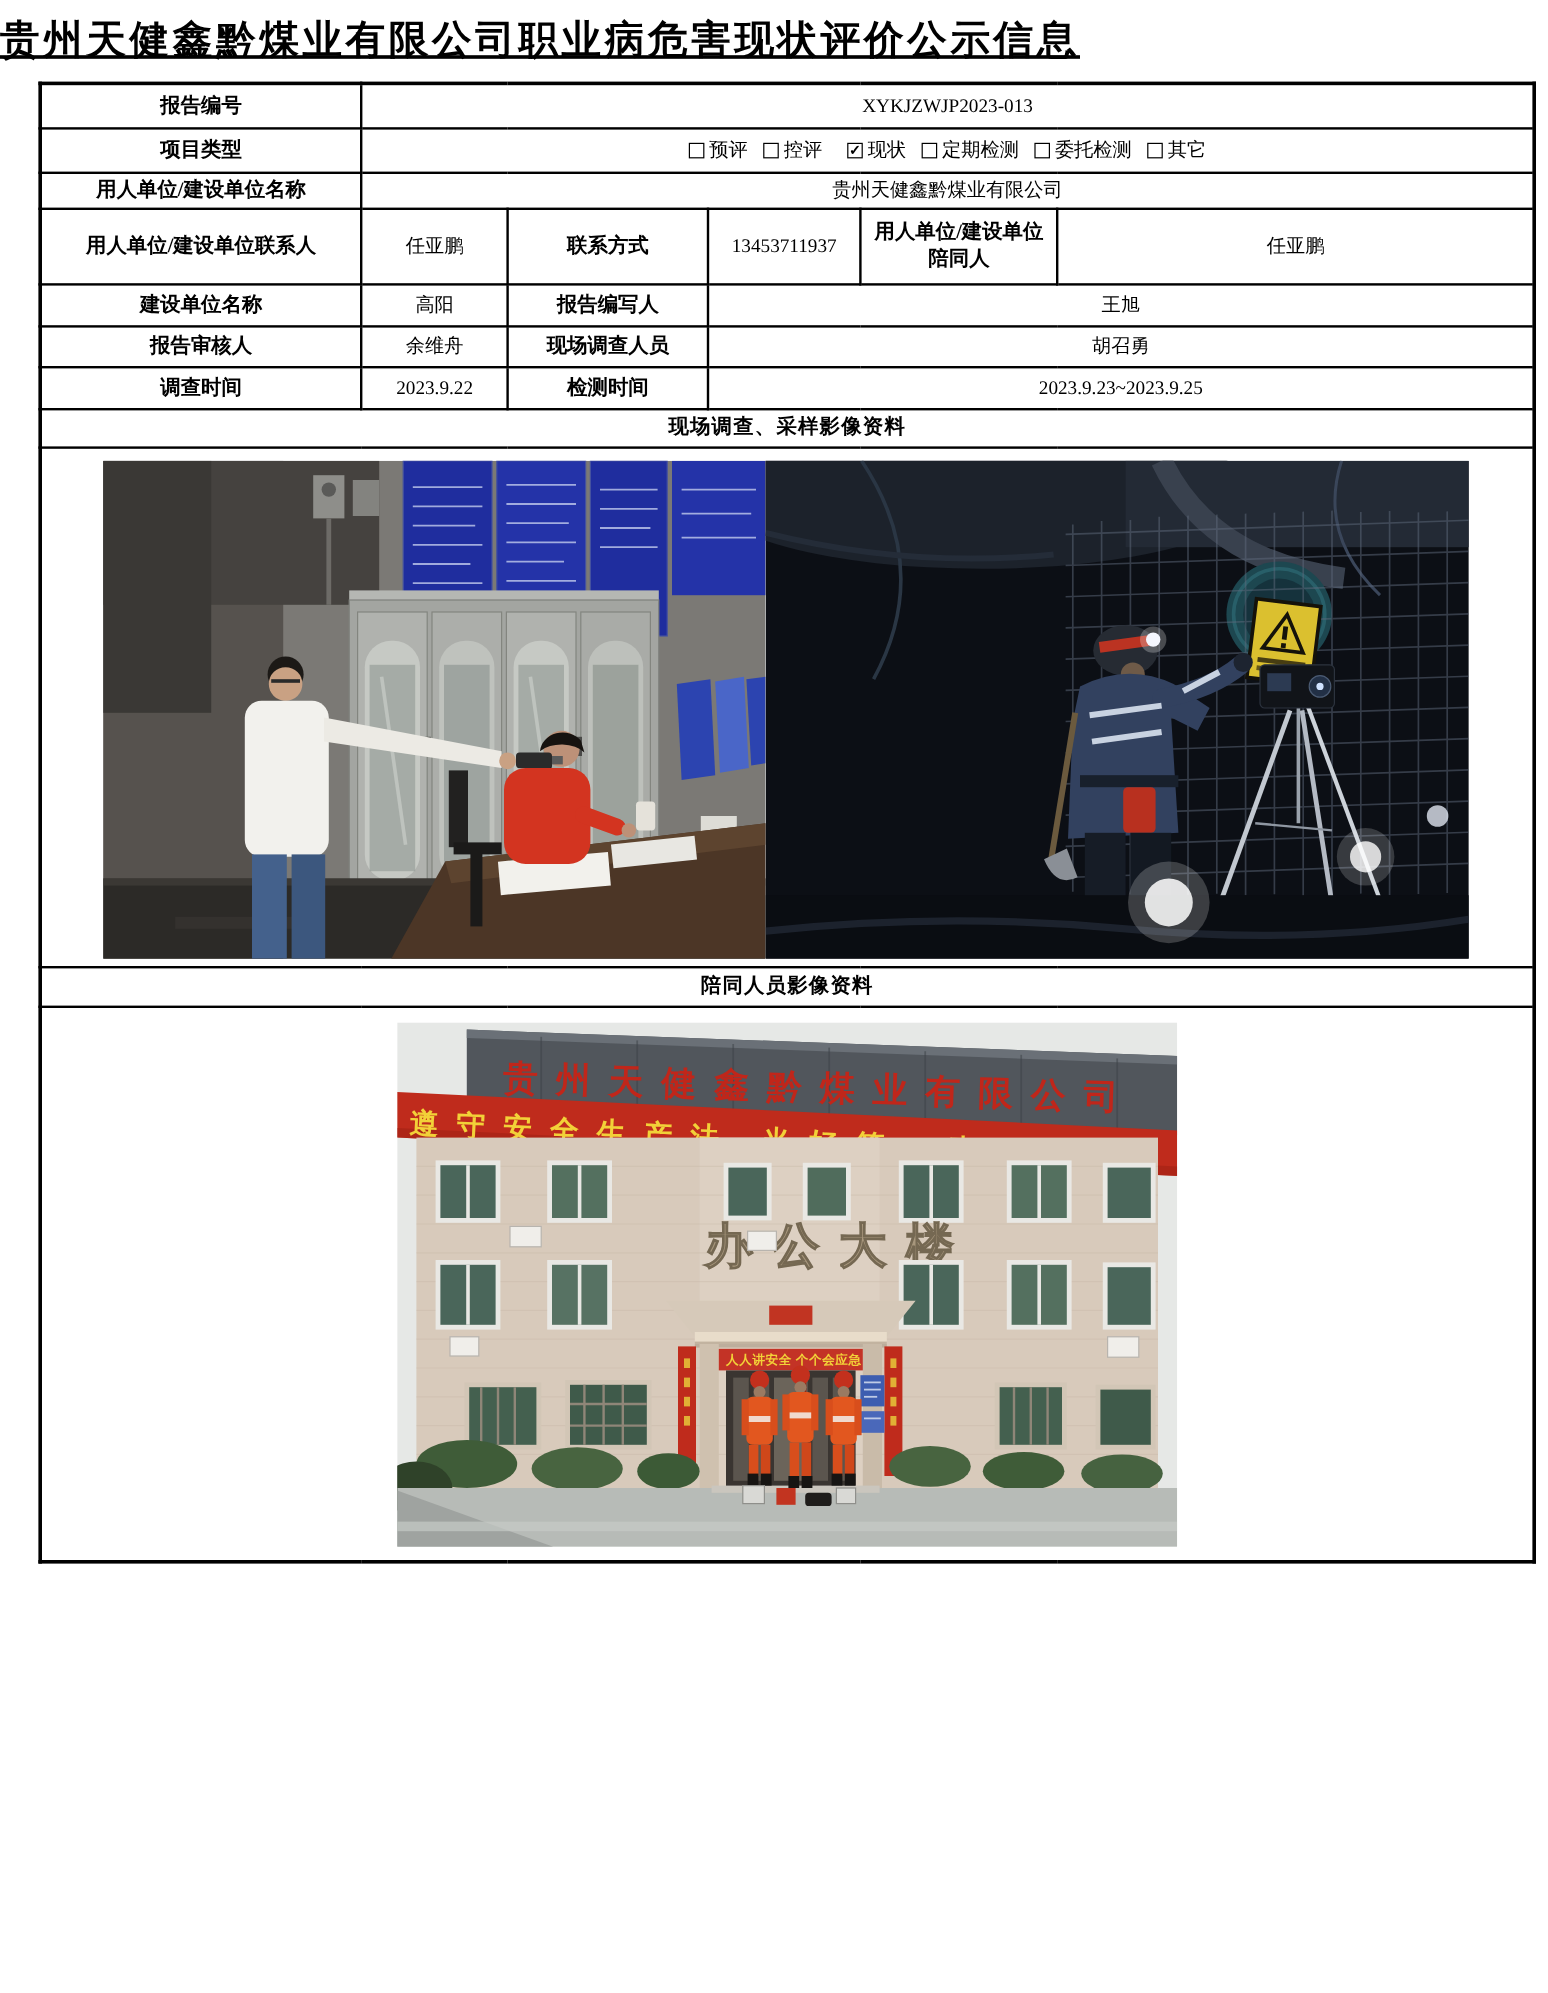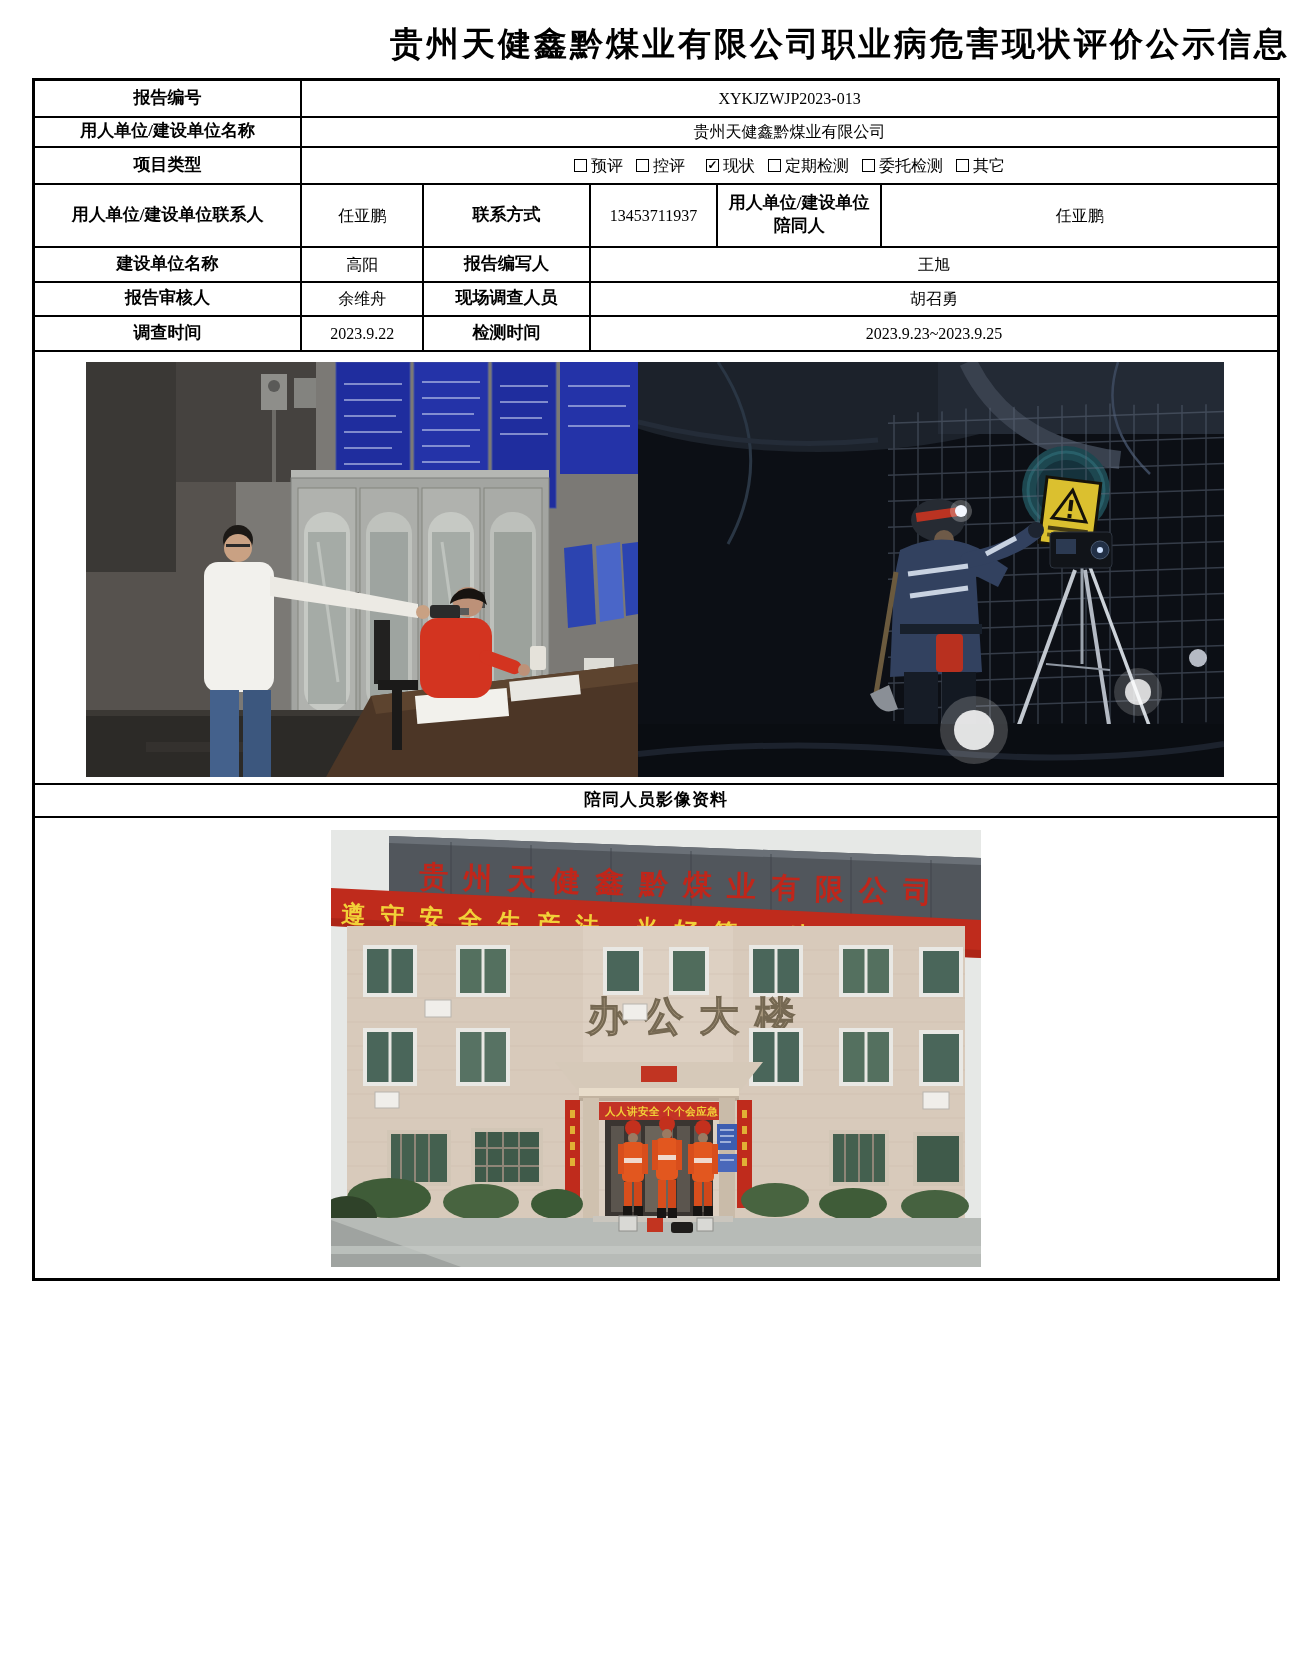--- a/index.html
+++ b/index.html
@@ -1,19 +1,19 @@
 <!DOCTYPE html>
 <html><head>
 <meta charset="utf-8">
 <style>
   html,body{margin:0;padding:0;background:#ffffff;}
   body{width:1290px;height:1661px;position:relative;color:#000;
        font-family:"Liberation Serif","DejaVu Serif",serif;}
-  .title{text-align:right;font-size:33px;font-weight:bold;letter-spacing:3px;
-         padding-top:26px;line-height:1.1;}
+  .title{text-align:left;font-size:33px;font-weight:bold;letter-spacing:3px;
+         padding-top:16px;line-height:1.1;text-decoration:underline;}
   table.main{border-collapse:collapse;table-layout:fixed;width:1248px;
              margin:16px 0 0 32px;border:3px solid #000;}
   td{border:2px solid #000;text-align:center;vertical-align:middle;
      font-size:16px;padding:2px 5px;overflow:hidden;word-break:break-all;line-height:1.35;}
   td.lbl{font-weight:bold;font-size:17px;}
   td.sec{font-weight:bold;font-size:17px;letter-spacing:1px;}
   .opts{display:flex;justify-content:center;align-items:center;gap:13px;}
   .opt{display:inline-flex;align-items:center;gap:4px;font-size:16px;white-space:nowrap;}
   .box{width:13px;height:13px;border:1.5px solid #000;display:inline-flex;
        align-items:center;justify-content:center;font-size:12px;line-height:1;
@@ -36,24 +36,20 @@
       <col style="width:9.8%">
       <col style="width:13.4%">
     <col style="width:10.2%">
       <col style="width:13.2%">
       <col style="width:31.9%">
   </colgroup>
   <tbody>
       <tr style="height:37px">
     <td class="lbl">报告编号</td>
     <td colspan="5">XYKJZWJP2023-013</td>
-  </tr>
-  <tr style="height:30px">
-    <td class="lbl">用人单位/建设单位名称</td>
-    <td colspan="5">贵州天健鑫黔煤业有限公司</td>
   </tr>
   <tr style="height:37px">
     <td class="lbl">项目类型</td>
     <td colspan="5">
       <div class="opts" id="opts">
             <span class="opt">
               <span class="box"></span>
               <span>预评</span>
             </span>
             <span class="opt">
@@ -72,20 +68,24 @@
               <span class="box"></span>
               <span>委托检测</span>
             </span>
             <span class="opt">
               <span class="box"></span>
               <span>其它</span>
             </span>
           </div>
     </td>
   </tr>
+  <tr style="height:30px">
+    <td class="lbl">用人单位/建设单位名称</td>
+    <td colspan="5">贵州天健鑫黔煤业有限公司</td>
+  </tr>
   <tr style="height:63px">
     <td class="lbl">用人单位/建设单位联系人</td>
     <td>任亚鹏</td>
     <td class="lbl">联系方式</td>
     <td>13453711937</td>
     <td class="lbl">用人单位/建设单位陪同人</td>
     <td>任亚鹏</td>
   </tr>
   <tr style="height:35px">
     <td class="lbl">建设单位名称</td>
@@ -97,20 +97,23 @@
     <td class="lbl">报告审核人</td>
     <td>余维舟</td>
     <td class="lbl">现场调查人员</td>
     <td colspan="3">胡召勇</td>
   </tr>
   <tr style="height:35px">
     <td class="lbl">调查时间</td>
     <td>2023.9.22</td>
     <td class="lbl">检测时间</td>
     <td colspan="3">2023.9.23~2023.9.25</td>
+  </tr>
+  <tr style="height:32px">
+    <td colspan="6" class="sec">现场调查、采样影像资料</td>
   </tr>
   <tr style="height:433px">
     <td colspan="6" class="photocell">
       <div class="photorow">
 
         <svg width="552" height="415" viewBox="0 0 552 415">
           <rect width="552" height="415" fill="#7b7975"></rect>
           <rect width="150" height="415" fill="#56524e"></rect>
           <rect width="230" height="120" fill="#45423f"></rect>
           <rect width="90" height="210" fill="#3a3835"></rect>

